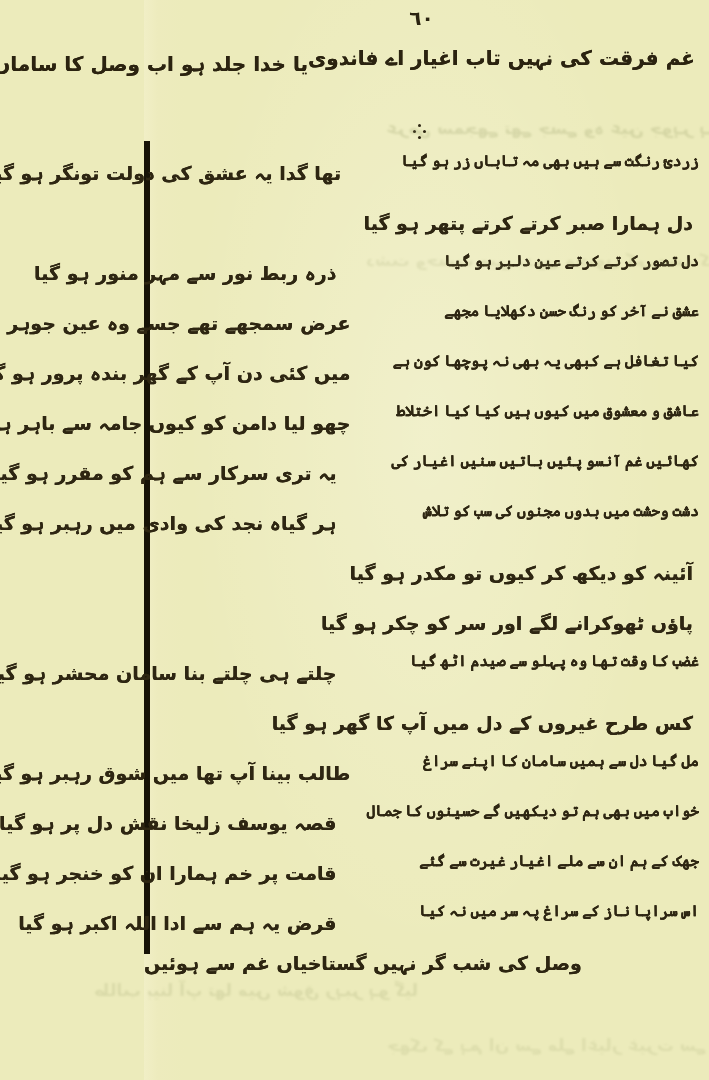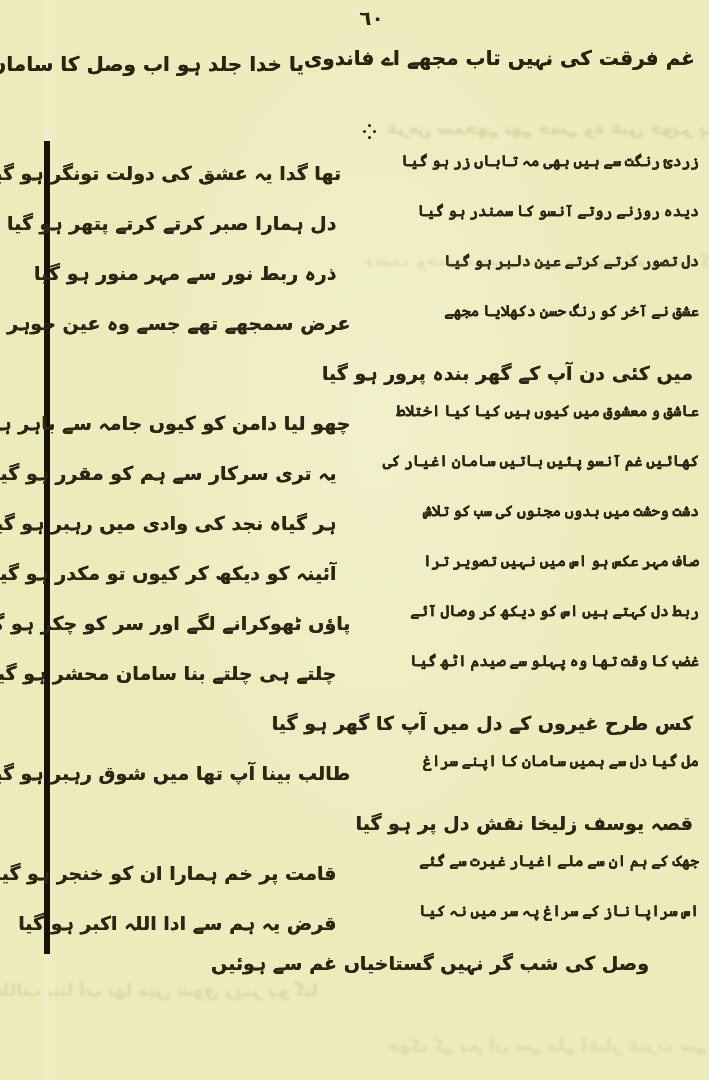--- a/index.html
+++ b/index.html
@@ -2,21 +2,21 @@
 <html lang="ur" dir="rtl"><head>
 <meta charset="utf-8">
 <style>
   html,body{margin:0;padding:0;}
   body{
     width:709px;height:1080px;overflow:hidden;
     background:#ecebbb;
     font-family:"DejaVu Sans",sans-serif;
   }
   .page{
-    position:relative;width:665px;height:1080px;
+    position:relative;width:565px;height:1080px;
     background:
       radial-gradient(ellipse at 50% 40%, rgba(255,255,250,0.25) 0%, rgba(255,255,250,0) 60%),
       linear-gradient(90deg,#f1efc6 0px,#edebbd 14px,#ecebbb 40px,#ecebbb 660px,#e9e7b4 709px);
     color:#2c2412;
     direction:rtl;
   }
   .scan-strip{
     position:absolute;left:0;top:141px;width:6px;height:813px;
     background:#171307;
   }
@@ -43,21 +43,21 @@
   .couplets{
     position:absolute;top:152px;left:14px;right:10px;
     display:grid;grid-template-rows:repeat(16,50px);
   }
   .c-row{display:flex;direction:rtl;align-items:flex-start;}
   .c-row .cell{width:50%;text-align:right;white-space:nowrap;overflow:visible;}
   .c-row .first{padding-left:8px;font-size:15px;font-family:Liberation Serif, serif;}
   .c-row .second{position:relative;top:10px;padding-right:6px;padding-left:14px;font-size:19px;}
   .c-row .cell{font-weight:bold;color:#2e2612;text-shadow:0 0 .4px #2e2612;}
   .closing{
-    position:absolute;top:952px;left:0;right:0;text-align:right;
+    position:absolute;top:952px;left:0;right:0;text-align:left;
     font-size:19px;font-weight:bold;color:#2d2511;
   }
   .closing .line{white-space:nowrap;text-shadow:0 0 .4px #2d2511;}
   .closing .l1{margin-right:60px;margin-bottom:18px;}
   .closing .l2{margin-left:120px;}
   .ghost{
     position:absolute;color:#9aa06a;opacity:.28;filter:blur(1.1px);
     font-size:17px;font-weight:bold;transform:scaleX(-1);
     white-space:nowrap;pointer-events:none;
   }
@@ -69,80 +69,79 @@
 </head>
 <body>
 
 <div class="page">
 
   <div class="scan-strip"></div>
 
   <div class="page-number">٦٠</div>
 
   <div class="header-couplet">
-    <span class="hemistich h-first">غم فرقت کی نہیں تاب مجھے اے فاندوی</span>
+    <span class="hemistich h-first">غم فرقت کی نہیں تاب اغیار اے فاندوی</span>
     <span class="hemistich h-second">یا خدا جلد ہو اب وصل کا ساماں پیدا</span>
   </div>
 
   <div class="divider-dots">
       <span class="dot"></span>
     </div>
 
   <div class="couplets">
     <div class="c-row">
       <span class="cell first">زردیٔ رنگت سے ہیں بھی مہ تاباں زر ہو گیا</span>
       <span class="cell second">تھا گدا یہ عشق کی دولت تونگر ہو گیا</span>
     </div>
     <div class="c-row">
-      <span class="cell first">دیدہ روزنے روتے آنسو کا سمندر ہو گیا</span>
       <span class="cell second">دل ہمارا صبر کرتے کرتے پتھر ہو گیا</span>
     </div>
     <div class="c-row">
       <span class="cell first">دل تصور کرتے کرتے عین دلبر ہو گیا</span>
       <span class="cell second">ذرہ ربط نور سے مہر منور ہو گیا</span>
     </div>
     <div class="c-row">
       <span class="cell first">عشق نے آخر کو رنگ حسن دکھلایا مجھے</span>
       <span class="cell second">عرض سمجھے تھے جسے وہ عین جوہر ہو گیا</span>
     </div>
     <div class="c-row">
+      <span class="cell first">کیا تغافل ہے کبھی یہ بھی نہ پوچھا کون ہے</span>
       <span class="cell second">میں کئی دن آپ کے گھر بندہ پرور ہو گیا</span>
     </div>
     <div class="c-row">
       <span class="cell first">عاشق و معشوق میں کیوں ہیں کیا کیا اختلاط</span>
       <span class="cell second">چھو لیا دامن کو کیوں جامہ سے باہر ہو گیا</span>
     </div>
     <div class="c-row">
-      <span class="cell first">کھائیں غم آنسو پئیں باتیں سامان اغیار کی</span>
+      <span class="cell first">کھائیں غم آنسو پئیں باتیں سنیں اغیار کی</span>
       <span class="cell second">یہ تری سرکار سے ہم کو مقرر ہو گیا</span>
     </div>
     <div class="c-row">
       <span class="cell first">دشت وحشت میں بدوں مجنوں کی سب کو تلاش</span>
       <span class="cell second">ہر گیاہ نجد کی وادی میں رہبر ہو گیا</span>
     </div>
     <div class="c-row">
-      <span class="cell first">صاف مہر عکس ہو اس میں نہیں تصویر ترا</span>
       <span class="cell second">آئینہ کو دیکھ کر کیوں تو مکدر ہو گیا</span>
     </div>
     <div class="c-row">
-      <span class="cell first">ربط دل کہتے ہیں اس کو دیکھ کر وصال آئے</span>
       <span class="cell second">پاؤں ٹھوکرانے لگے اور سر کو چکر ہو گیا</span>
     </div>
     <div class="c-row">
       <span class="cell first">غضب کا وقت تھا وہ پہلو سے صیدم اٹھ گیا</span>
       <span class="cell second">چلتے ہی چلتے بنا سامان محشر ہو گیا</span>
     </div>
     <div class="c-row">
       <span class="cell second">کس طرح غیروں کے دل میں آپ کا گھر ہو گیا</span>
     </div>
     <div class="c-row">
       <span class="cell first">مل گیا دل سے ہمیں سامان کا اپنے سراغ</span>
       <span class="cell second">طالب بینا آپ تھا میں شوق رہبر ہو گیا</span>
     </div>
     <div class="c-row">
+      <span class="cell first">خواب میں بھی ہم تو دیکھیں گے حسینوں کا جمال</span>
       <span class="cell second">قصہ یوسف زلیخا نقش دل پر ہو گیا</span>
     </div>
     <div class="c-row">
       <span class="cell first">جھک کے ہم ان سے ملے اغیار غیرت سے گئے</span>
       <span class="cell second">قامت پر خم ہمارا ان کو خنجر ہو گیا</span>
     </div>
     <div class="c-row">
       <span class="cell first">اس سراپا ناز کے سراغ پہ سر میں نہ کیا</span>
       <span class="cell second">قرض یہ ہم سے ادا اللہ اکبر ہو گیا</span>
     </div>

